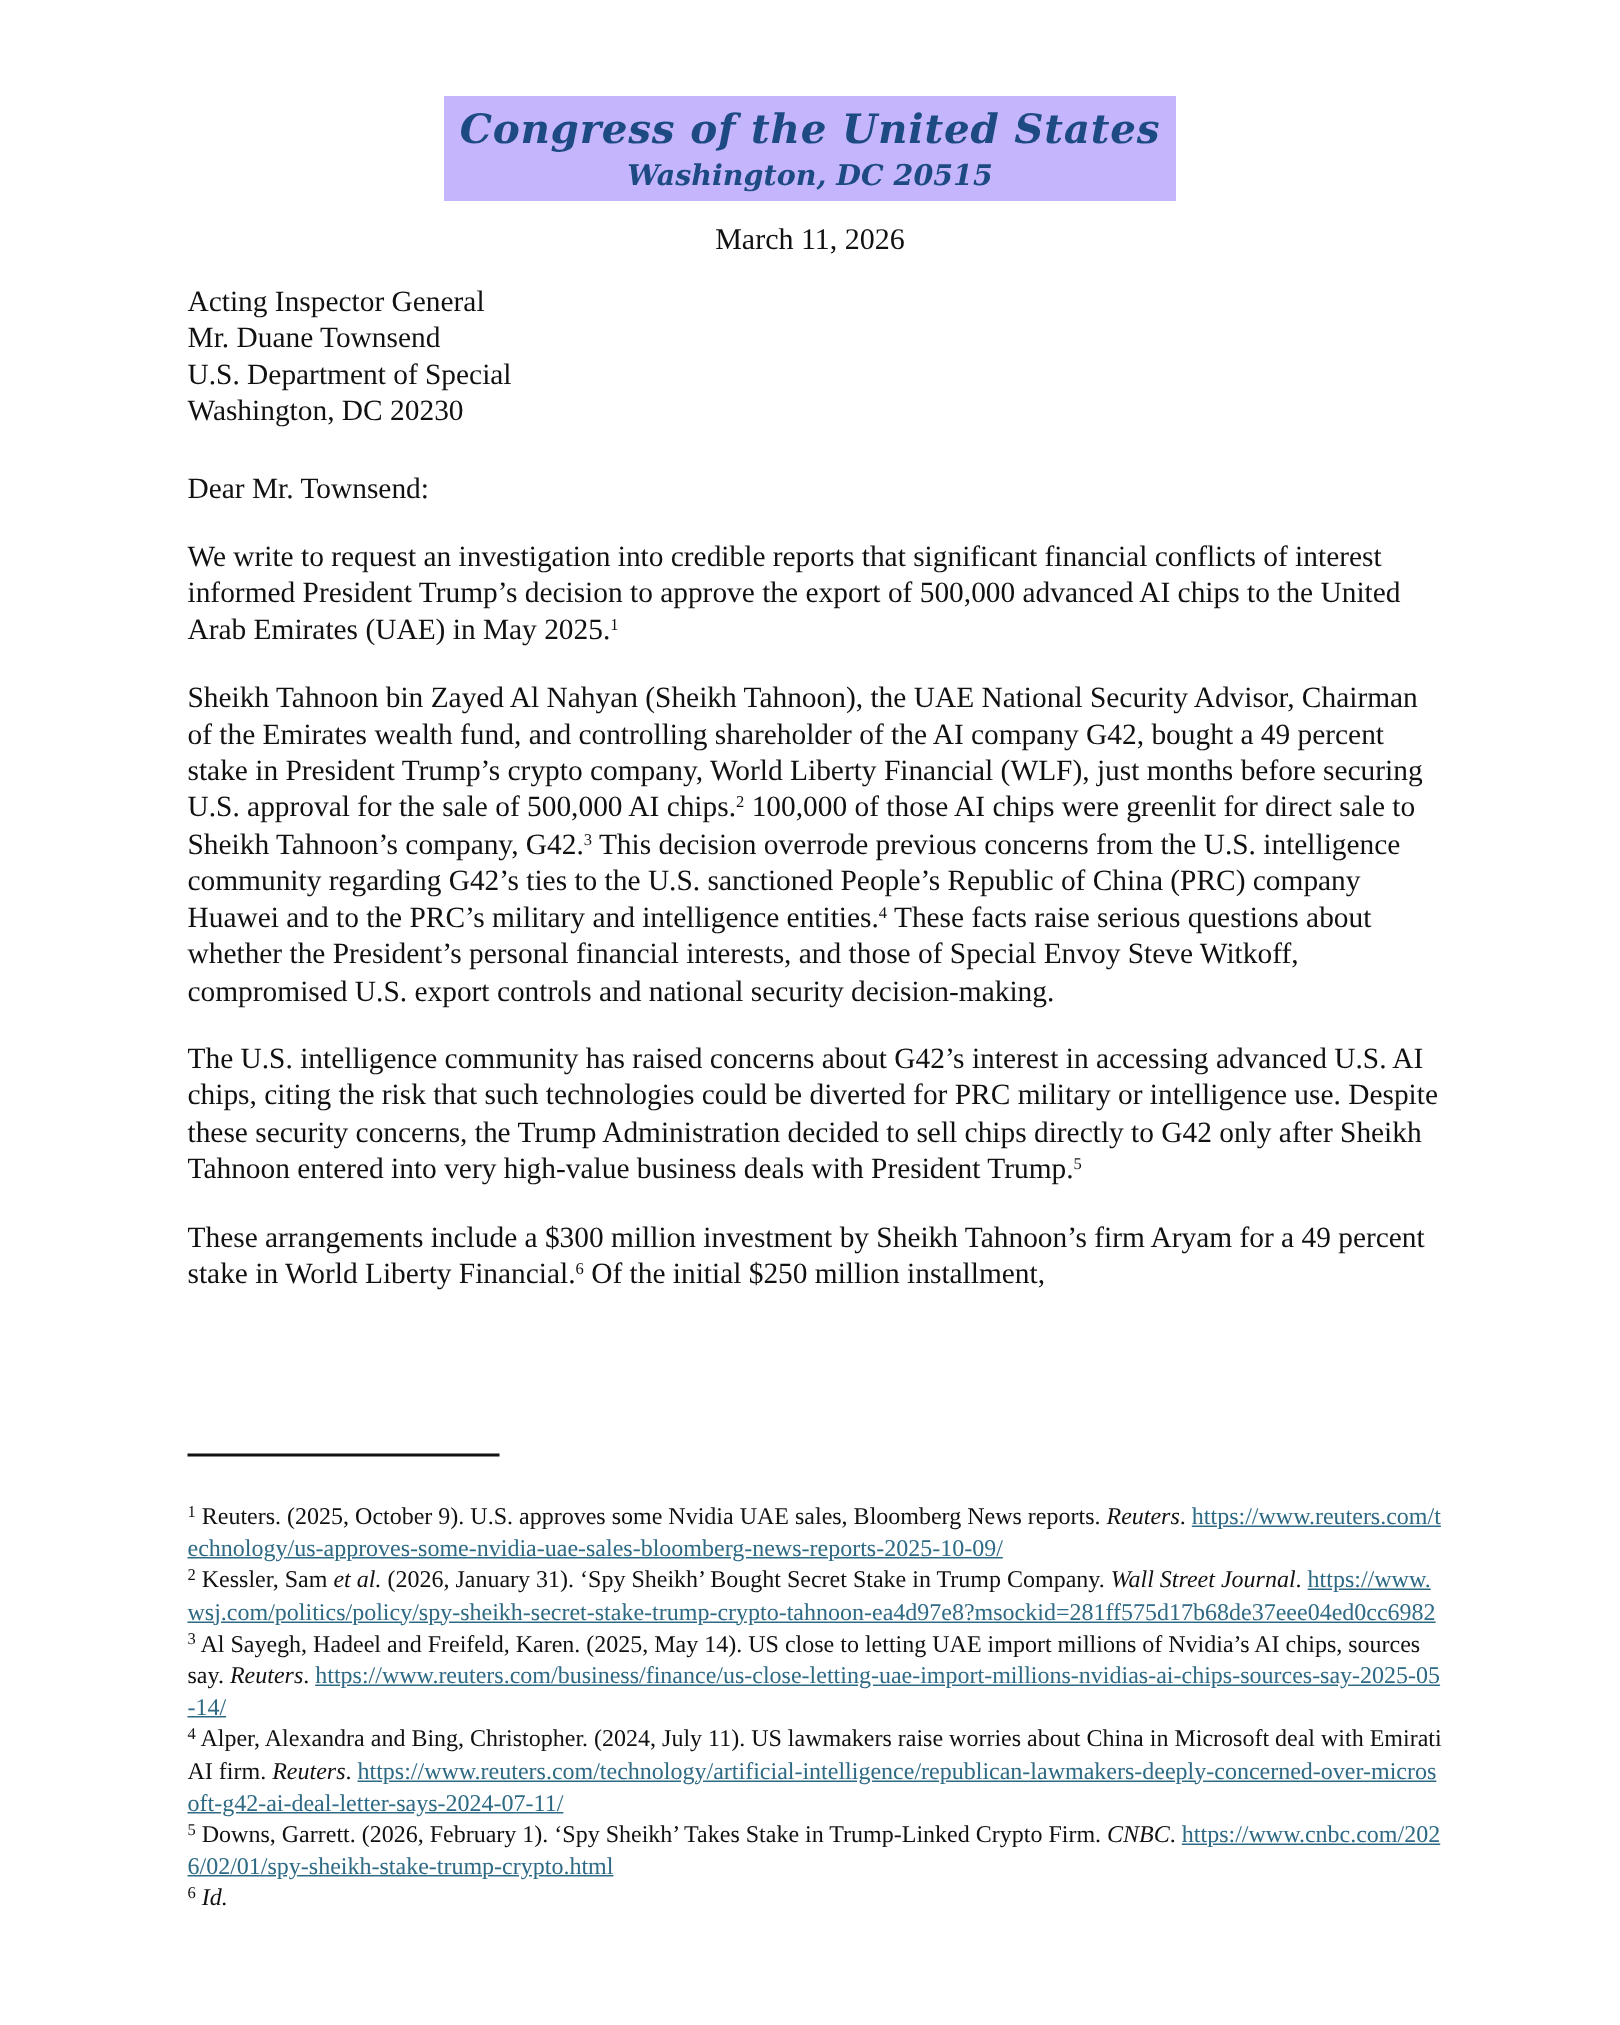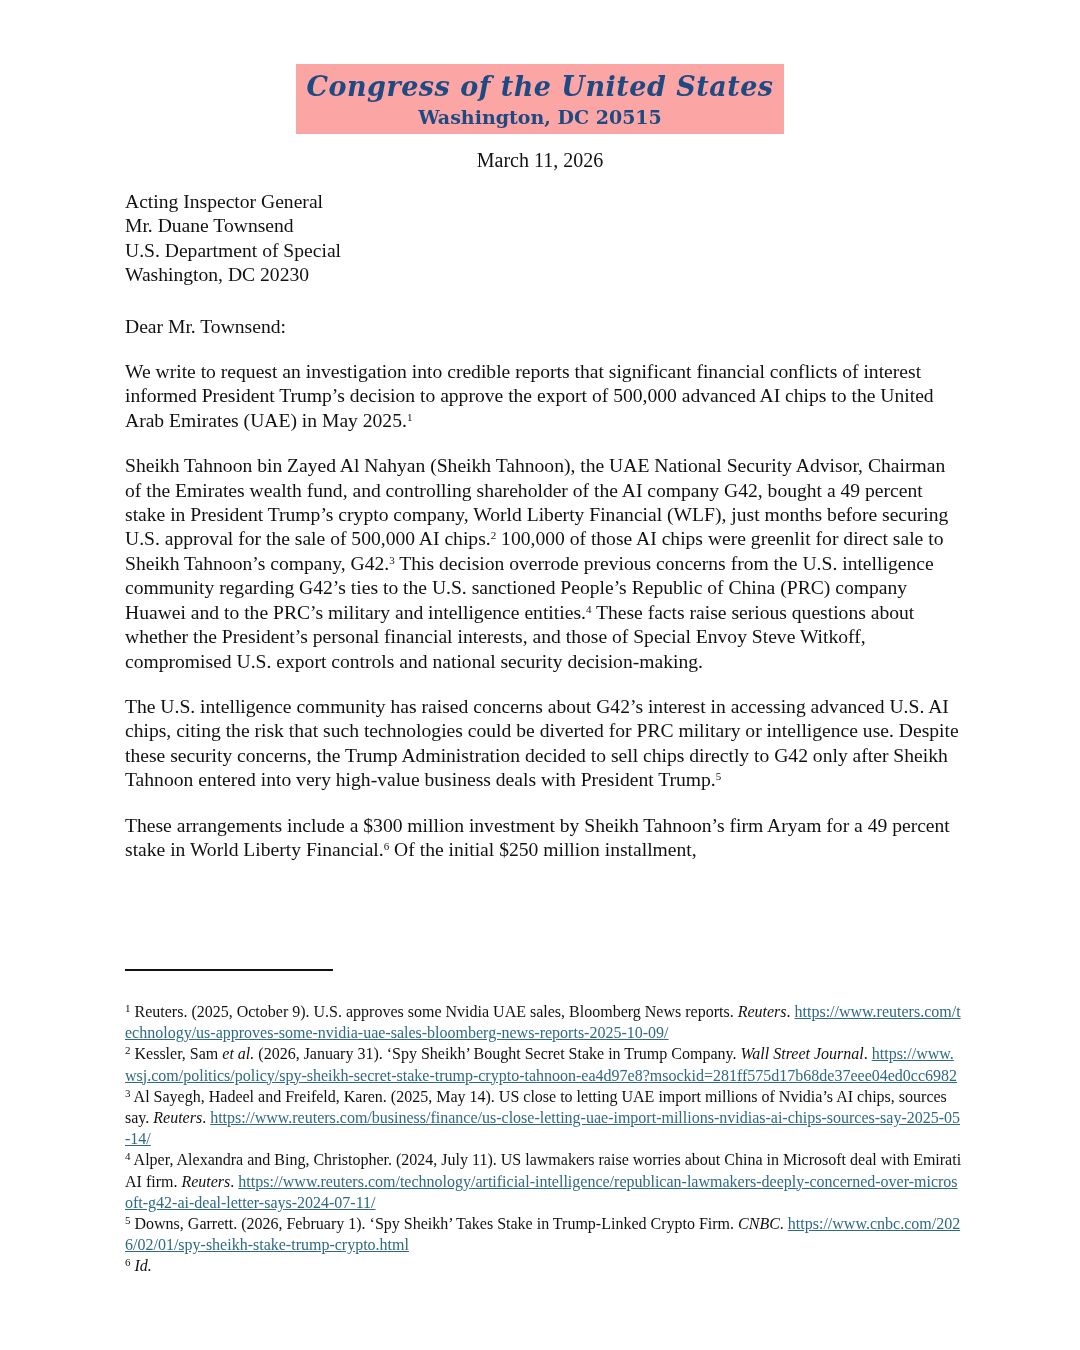--- a/index.html
+++ b/index.html
@@ -5,30 +5,30 @@
     html, body { margin: 0; padding: 0; background: #ffffff; }
     body {
       width: 1080px; height: 1350px; position: relative; overflow: hidden;
       font-family: "Liberation Serif", "DejaVu Serif", serif;
       color: #111111;
     }
     .letterhead {
       position: absolute; left: 0; right: 0; top: 64px; text-align: center;
     }
     .lh-box {
-      display: inline-block; background: #fca5a5; padding: 6px 10px 4px 10px;
+      display: inline-block; background: #c4b5fd; padding: 6px 10px 4px 10px;
     }
     .lh-title {
       font-family: "DejaVu Serif", serif; font-weight: bold;
       font-size: 27px; color: #1d4a82; letter-spacing: 0.5px; line-height: 34px;
       font-style: italic;
     }
     .lh-sub {
       font-family: "DejaVu Serif", serif; font-weight: bold;
-      font-size: 19px; color: #1d4a82; line-height: 26px; 
+      font-size: 19px; color: #1d4a82; line-height: 26px; font-style: italic;
     }
     .date {
       position: absolute; left: 0; right: 0; top: 148px; text-align: center;
       font-size: 20px; line-height: 24px;
     }
     .content {
       position: absolute; left: 125px; width: 835px; top: 190px;
       font-size: 19.6px; line-height: 24.4px;
     }
     .addr div { white-space: nowrap; }

